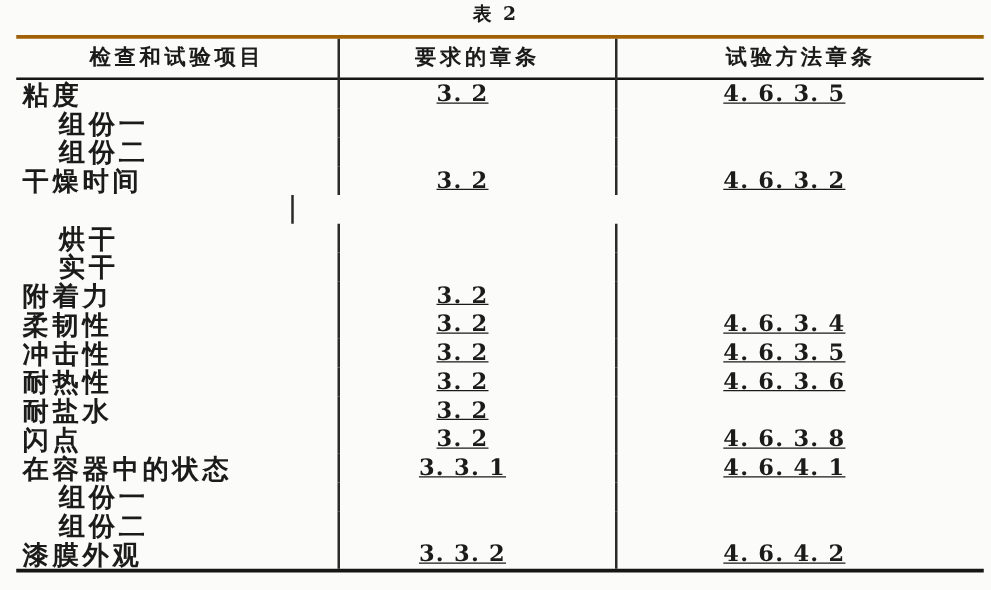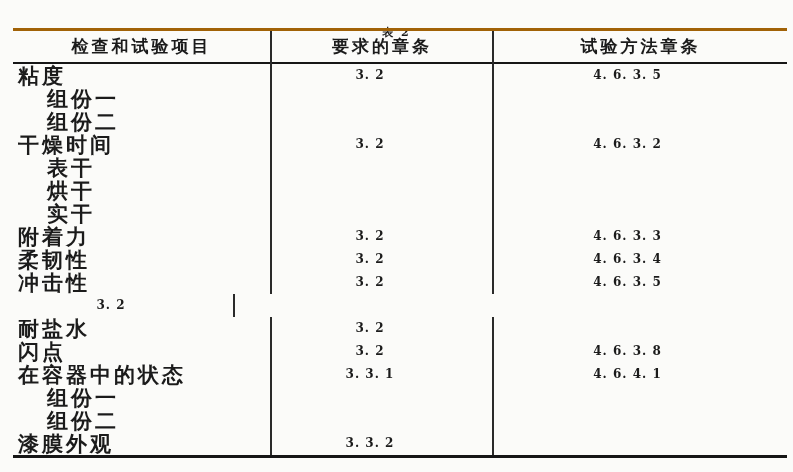--- a/index.html
+++ b/index.html
@@ -9,21 +9,21 @@
     background: #fbfbf9;
     font-family: "DejaVu Serif", serif;
     color: #1b1b1b;
     overflow: hidden;
   }
   .page { position: relative; width: 793px; height: 472px; }
 
   .doc-title {
     position: absolute; top: 2px; left: 0; width: 793px;
     text-align: center;
-    font-size: 11px; font-weight: bold; letter-spacing: 2px; margin-top: 23px;
+    font-size: 15px; font-weight: bold; letter-spacing: 2px;
   }
 
   .tbl {
     position: absolute; top: 28px; left: 13px; width: 774px;
     border-top: 3px solid #a16207;
     border-bottom: 3px solid #161616;
   }
 
   .hdr-row { display: flex; height: 33px; border-bottom: 2px solid #161616; }
   .hdr-cell {
@@ -40,22 +40,23 @@
   .c3 { flex: 1; }
 
   .item {
     font-size: 21px; font-weight: bold; letter-spacing: 3px;
     padding-left: 5px;
     white-space: nowrap; overflow: hidden;
   }
   .item.indent { padding-left: 34px; }
 
   .num {
-    font-size: 12px; font-weight: bold; letter-spacing: 1px;
+    font-size: 18px; font-weight: bold; letter-spacing: 1px;
     text-align: center;
+    text-decoration: underline;
   }
   .row .c2.num { padding-right: 24px; }
   .row .c3.num { padding-right: 26px; }
 </style>
 </head>
 <body>
 
 <div class="page">
 
   <div class="doc-title">表 2</div>
@@ -88,57 +89,57 @@
         <div class="cell c3 num"></div>
       </div>
 
       <div class="row">
         <div class="cell c1 item">干燥时间</div>
         <div class="cell c2 num">3. 2</div>
         <div class="cell c3 num">4. 6. 3. 2</div>
       </div>
 
       <div class="row">
-        <div class="cell c1 item indent">表干</div>
         <div class="cell c2 num"></div>
         <div class="cell c3 num"></div>
       </div>
 
       <div class="row">
         <div class="cell c1 item indent">烘干</div>
         <div class="cell c2 num"></div>
         <div class="cell c3 num"></div>
       </div>
 
       <div class="row">
         <div class="cell c1 item indent">实干</div>
         <div class="cell c2 num"></div>
         <div class="cell c3 num"></div>
       </div>
 
       <div class="row">
         <div class="cell c1 item">附着力</div>
         <div class="cell c2 num">3. 2</div>
-        <div class="cell c3 num">4. 6. 3. 3</div>
       </div>
 
       <div class="row">
         <div class="cell c1 item">柔韧性</div>
         <div class="cell c2 num">3. 2</div>
         <div class="cell c3 num">4. 6. 3. 4</div>
       </div>
 
       <div class="row">
         <div class="cell c1 item">冲击性</div>
         <div class="cell c2 num">3. 2</div>
         <div class="cell c3 num">4. 6. 3. 5</div>
       </div>
 
       <div class="row">
+        <div class="cell c1 item">耐热性</div>
         <div class="cell c2 num">3. 2</div>
+        <div class="cell c3 num">4. 6. 3. 6</div>
       </div>
 
       <div class="row">
         <div class="cell c1 item">耐盐水</div>
         <div class="cell c2 num">3. 2</div>
       </div>
 
       <div class="row">
         <div class="cell c1 item">闪点</div>
         <div class="cell c2 num">3. 2</div>
@@ -159,17 +160,18 @@
 
       <div class="row">
         <div class="cell c1 item indent">组份二</div>
         <div class="cell c2 num"></div>
         <div class="cell c3 num"></div>
       </div>
 
       <div class="row">
         <div class="cell c1 item">漆膜外观</div>
         <div class="cell c2 num">3. 3. 2</div>
+        <div class="cell c3 num">4. 6. 4. 2</div>
       </div>
 
     </div>
   </div>
 </div>
 
 </body></html>

